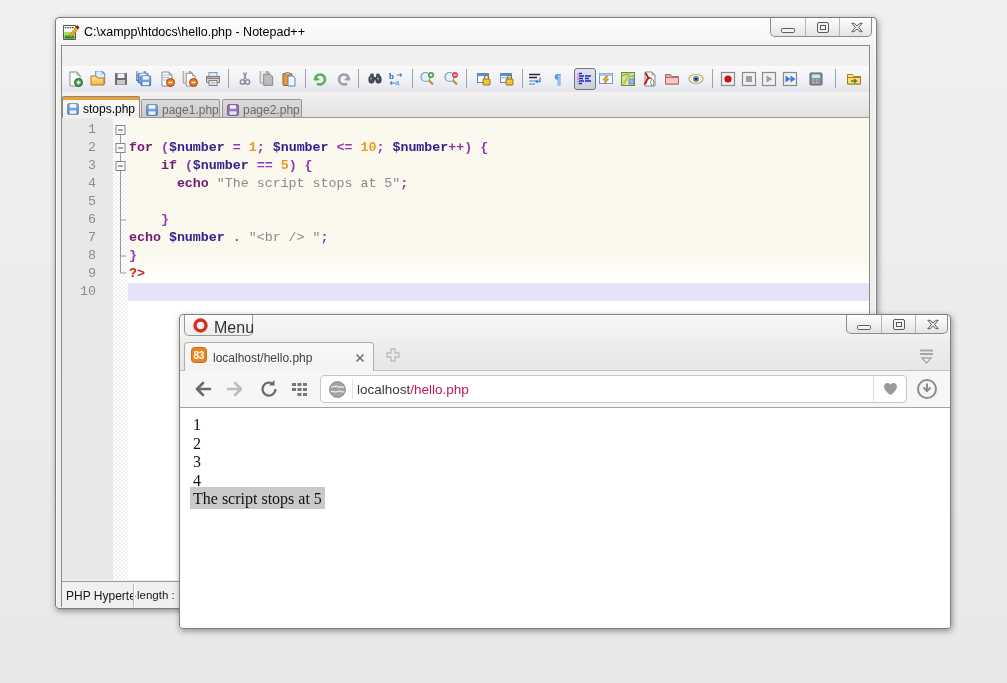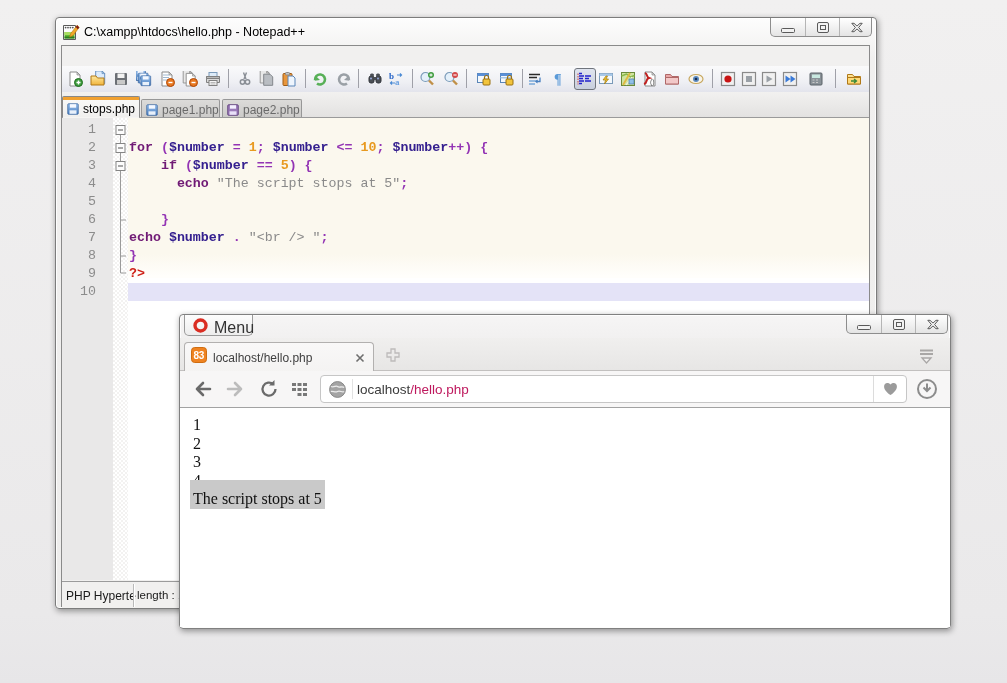--- a/index.html
+++ b/index.html
@@ -456,15 +456,15 @@
   <svg class="abs" style="left:561px;top:5px" width="17" height="16" viewBox="0 0 17 16">
           <path d="M8.5,14 C-3,6.5 3.5,-1.5 8.5,3.5 C13.5,-1.5 20,6.5 8.5,14 Z" fill="#9b9b9b"></path>
         </svg>
 </div>
 <svg class="abs" style="left:736px;top:7px" width="22" height="22" viewBox="0 0 22 22">
         <circle cx="11" cy="11" r="9" fill="none" stroke="#8c8c8c" stroke-width="2"></circle>
         <path d="M11,5.5 v7 M7.5,9.5 l3.5,3.5 3.5,-3.5" stroke="#8c8c8c" stroke-width="2" fill="none"></path>
       </svg>
 </div>
   <div id="ocontent">
-    <div style="position:absolute;left:13px;top:8px;line-height:18.5px">1<br>2<br>3<br>4<br><span style="background:#c9c9c9;padding:10px 3px 2px 3px;margin-left:-3px">The script stops at 5</span></div>
+    <div style="position:absolute;left:13px;top:8px;line-height:18.5px">1<br>2<br>3<br>4<br><span style="background:#c9c9c9;padding:3px 3px 2px 3px;margin-left:-3px">The script stops at 5</span></div>
   </div>
 </div>
 
 </body></html>

